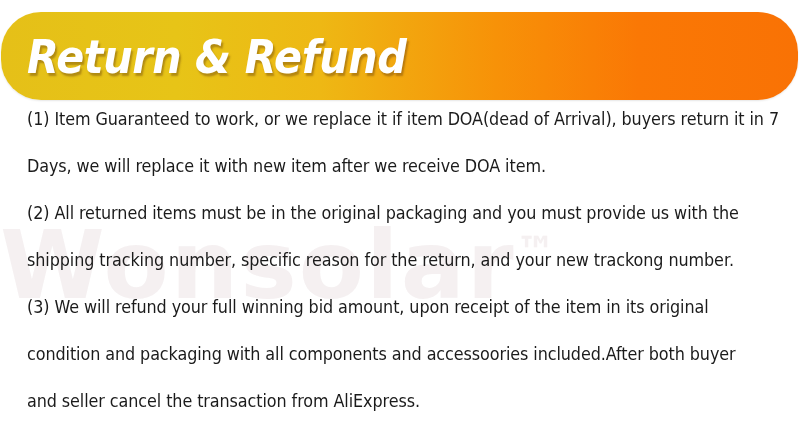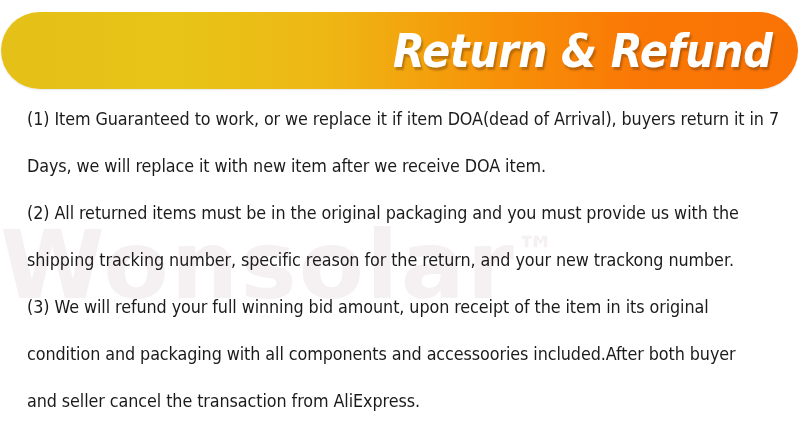--- a/index.html
+++ b/index.html
@@ -43,33 +43,33 @@
     font-size: 40px;
     vertical-align: super;
   }
 
   
   .banner {
     position: absolute;
     left: 1px;
     top: 12px;
     width: 797px;
-    height: 77px;
+    height: 88px;
     border-radius: 40px;
     background: linear-gradient(90deg,
         #e5c018 0%,
         #e7c417 22%,
         #eeb814 40%,
         #f79208 62%,
         #fa7805 80%,
         #f97205 100%);
     z-index: 2;
     display: flex;
     align-items: center;
-    justify-content: flex-end;
+    justify-content: flex-start;
     box-shadow: 0 1px 2px rgba(0,0,0,0.10);
   }
   .banner-title {
     font-family: "DejaVu Sans", sans-serif;
     font-style: italic;
     font-weight: bold;
     font-size: 47px;
     color: #ffffff;
     letter-spacing: -0.5px;
     transform: scaleX(0.88);

